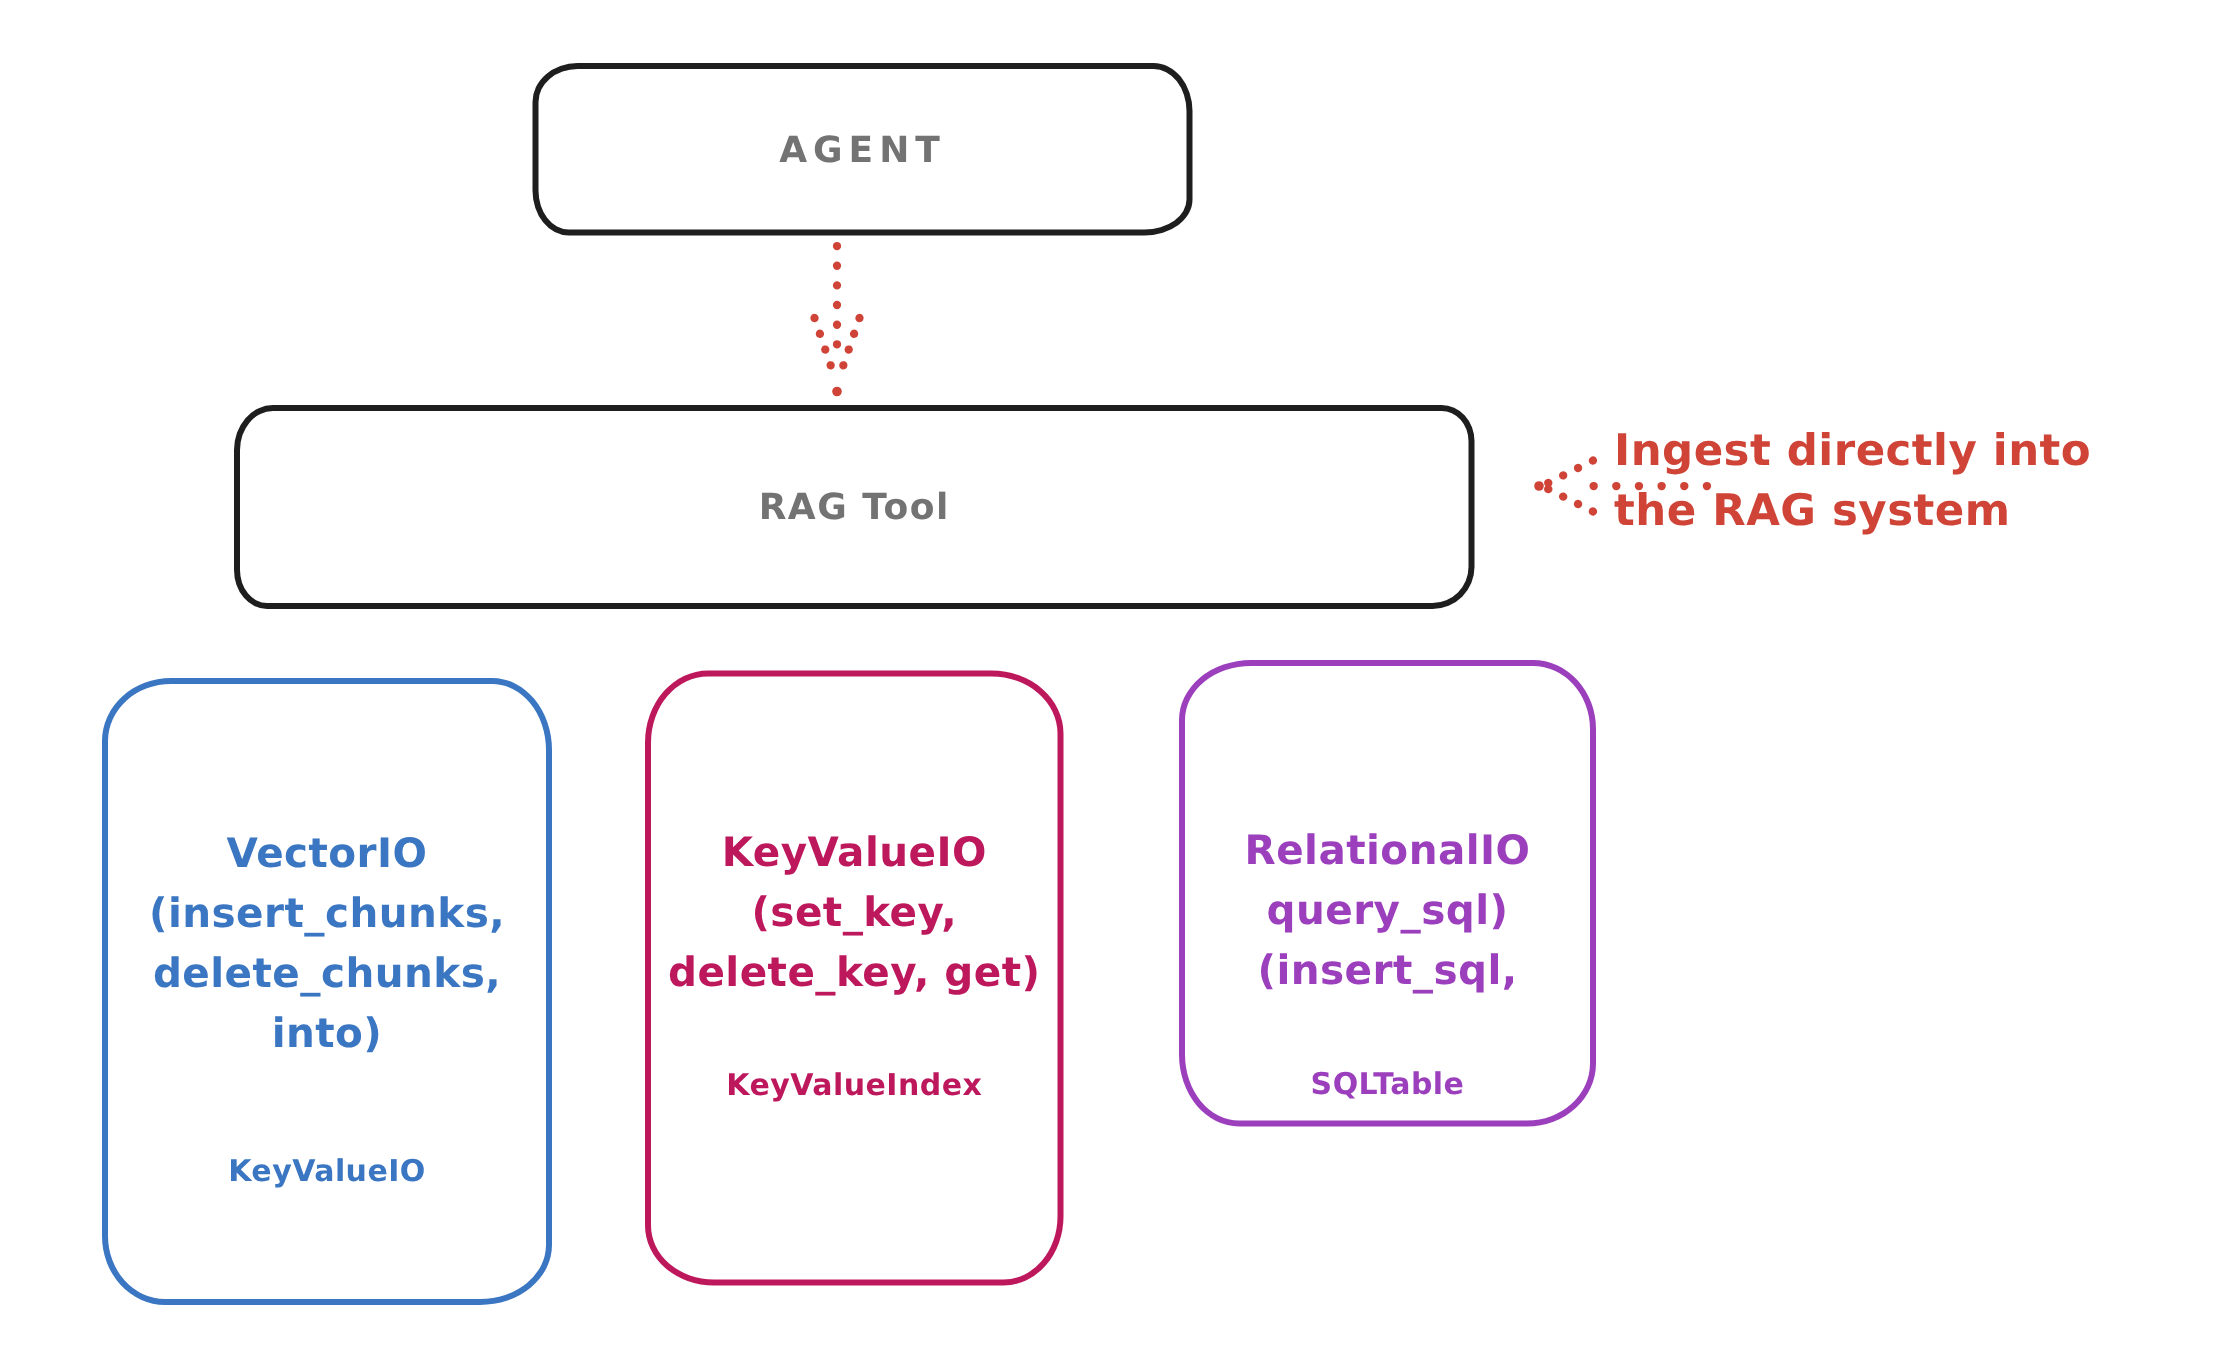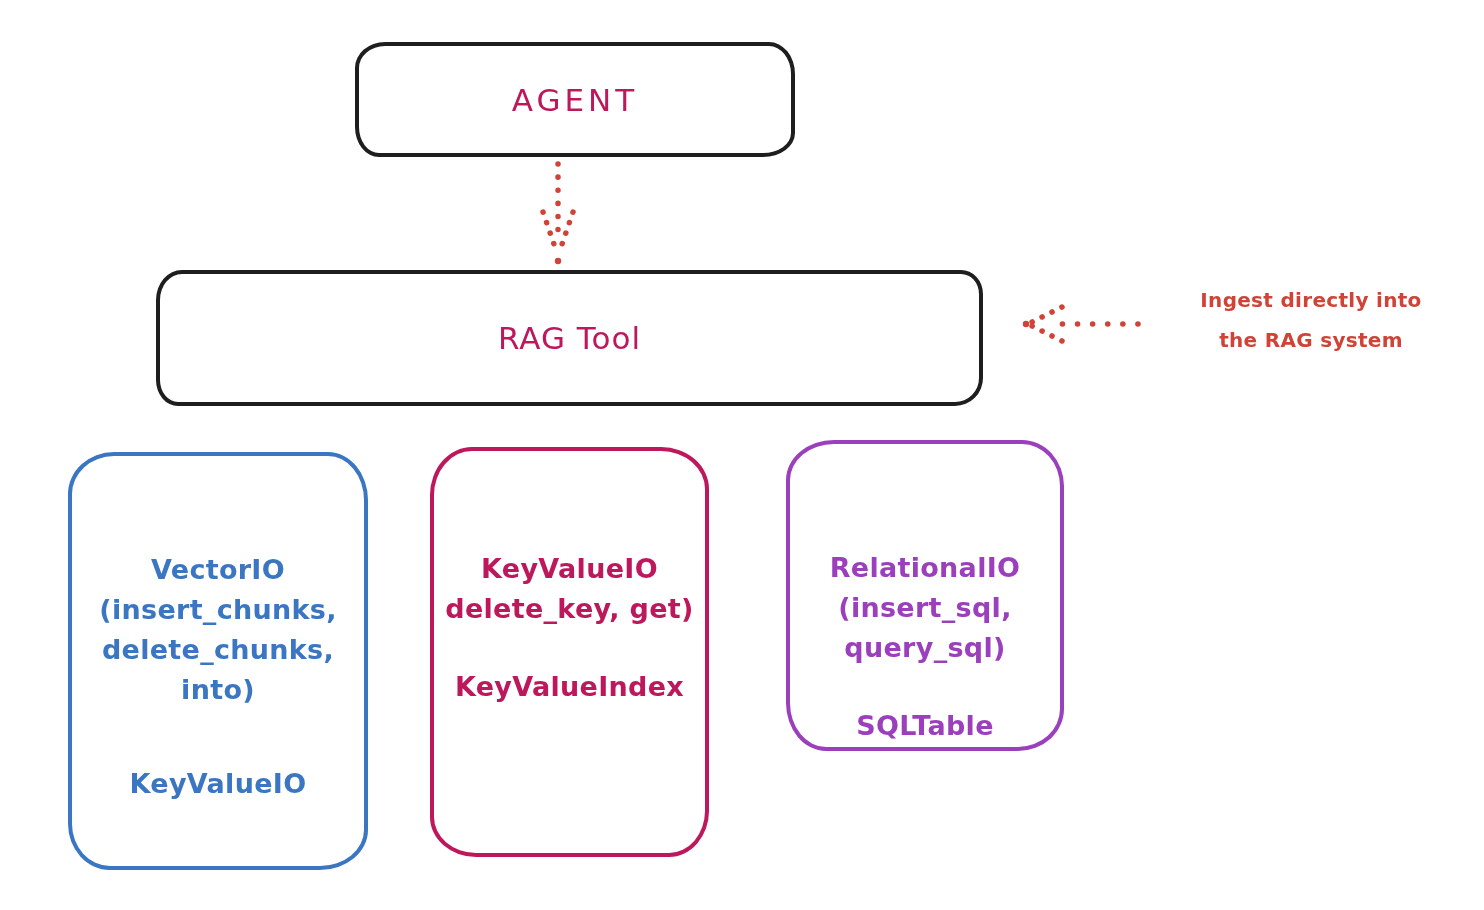--- a/index.html
+++ b/index.html
@@ -19,23 +19,23 @@
     position: absolute;
     box-sizing: border-box;
     display: flex;
     align-items: center;
     justify-content: center;
     background: #ffffff;
   }
   
   .node-black {
     border: 4px solid #1e1e1e;
-    color: #be185d;
-    font-size: 31px;
-    font-weight: 400;
+    color: #737373;
+    font-size: 24px;
+    font-weight: 700;
   }
   .agent-box {
     left: 355px; top: 42px; width: 440px; height: 115px;
     border-radius: 30px 26px 32px 24px / 26px 32px 24px 30px;
     letter-spacing: 4px;
   }
   .rag-box {
     left: 156px; top: 270px; width: 827px; height: 136px;
     border-radius: 26px 22px 28px 22px / 30px 24px 28px 26px;
     letter-spacing: 1px;
@@ -65,44 +65,44 @@
   }
   .node-lines {
     font-size: 27px;
     line-height: 40px;
     text-align: center;
     letter-spacing: 0.3px;
   }
   .node-lines span { display: block; }
   .index-label {
     margin-top: 42px;
-    font-size: 27px;
+    font-size: 20px;
     text-align: center;
     letter-spacing: 0.3px;
   }
   
   .arrow {
     position: absolute;
   }
   .arrow svg { display: block; }
   .dots {
     fill: none;
     stroke: currentColor;
     stroke-width: 5.5;
     stroke-linecap: round;
   }
   .dots-v { stroke-dasharray: 0.1 13; }
   .dots-h { stroke-dasharray: 0.1 15; }
   .dots-head { stroke-dasharray: 0.1 11; }
   
   .annotation-text {
     position: absolute;
-    left: 1138px; top: 280px; width: 346px;
-    text-align: center;
-    font-size: 20px;
+    left: 1076px; top: 280px; width: 346px;
+    text-align: left;
+    font-size: 29px;
     line-height: 40px;
     font-weight: 700;
     letter-spacing: 0.3px;
   }
   .annotation-text span { display: block; }
 </style>
 </head>
 <body>
 
 <div class="canvas">
@@ -144,27 +144,28 @@
       <span>(insert_chunks,</span>
       <span>delete_chunks,</span>
       <span>into)</span>
     </div>
     <div class="index-label">KeyValueIO</div>
   </div>
 
   <div class="node backend-box backend-keyvalue" data-color-path="diagram.backends.1.color" style="color: #be185d;">
     <div class="node-lines">
       <span>KeyValueIO</span>
+      <span>(set_key,</span>
       <span>delete_key, get)</span>
     </div>
     <div class="index-label">KeyValueIndex</div>
   </div>
 
   <div class="node backend-box backend-relational" data-color-path="diagram.backends.2.color" style="color: rgb(155, 63, 189);">
     <div class="node-lines">
       <span>RelationalIO</span>
+      <span>query_sql)</span>
       <span>(insert_sql,</span>
-      <span>query_sql)</span>
     </div>
     <div class="index-label">SQLTable</div>
   </div>
 
 </div>
 
 </body></html>

